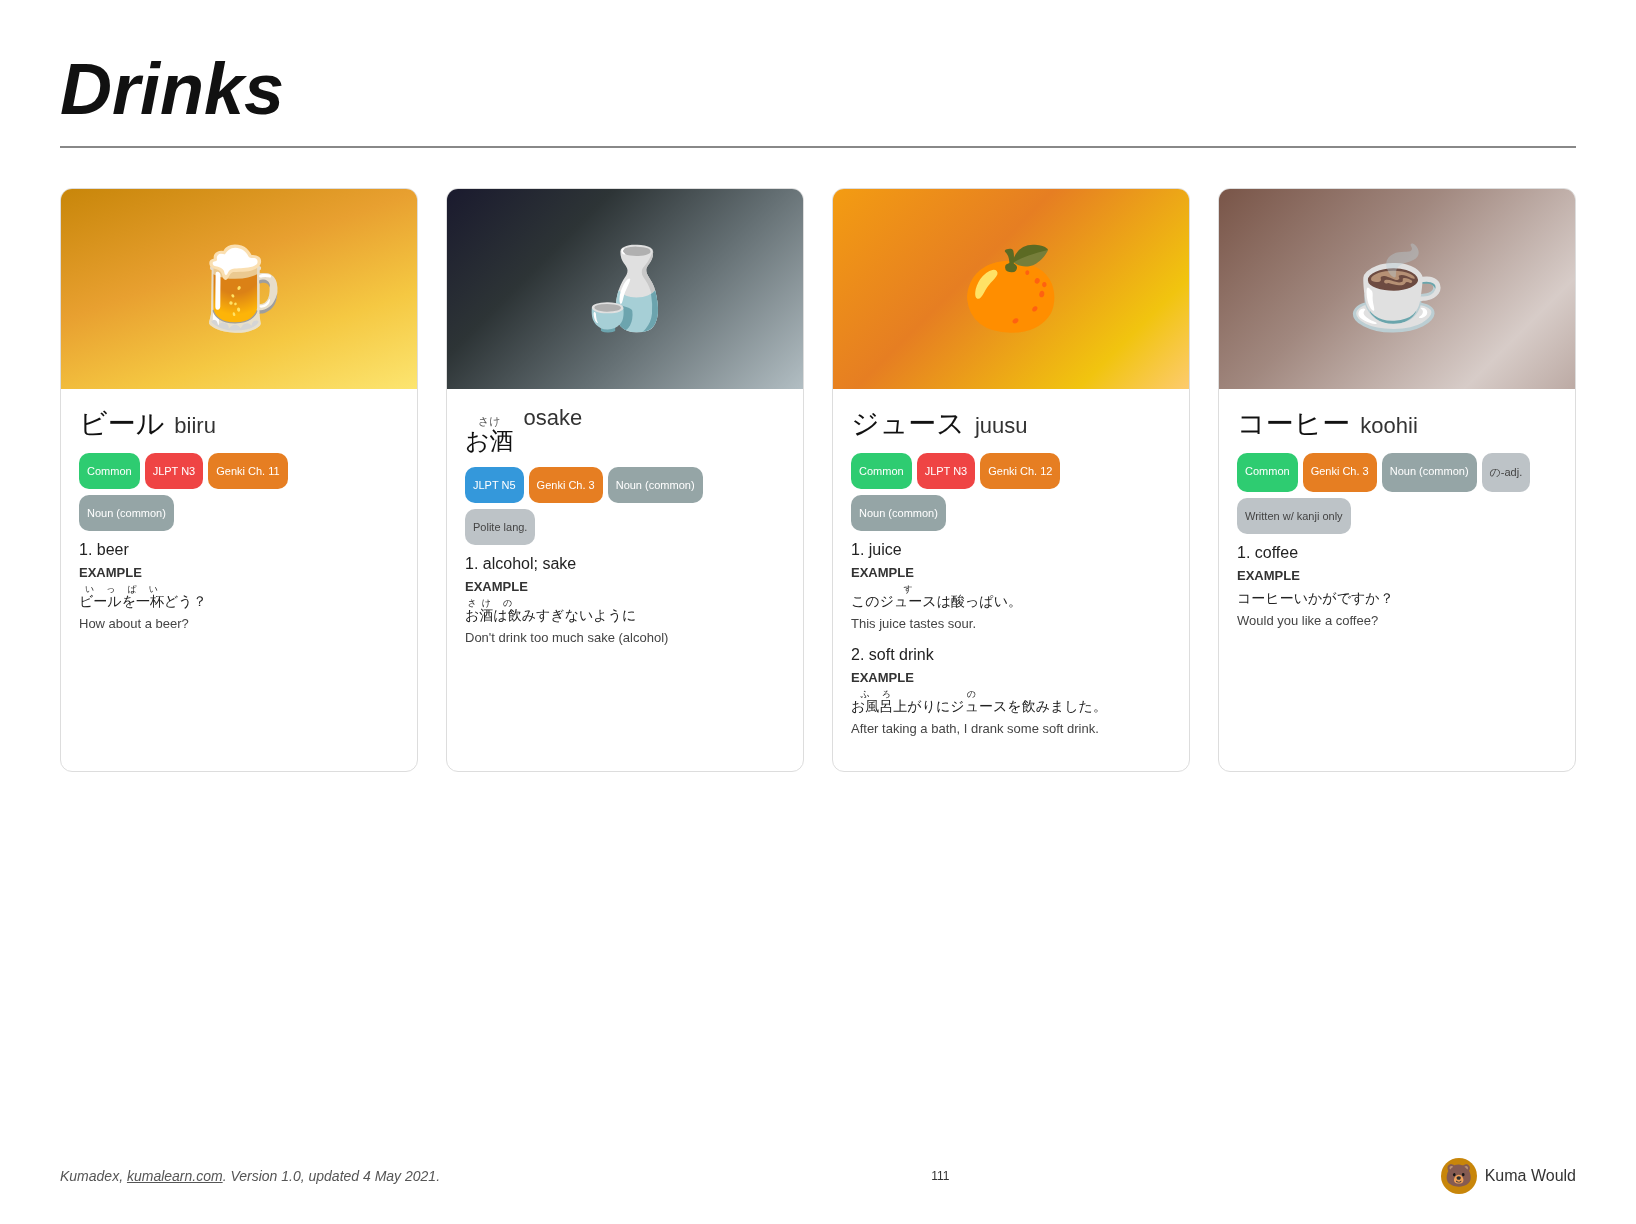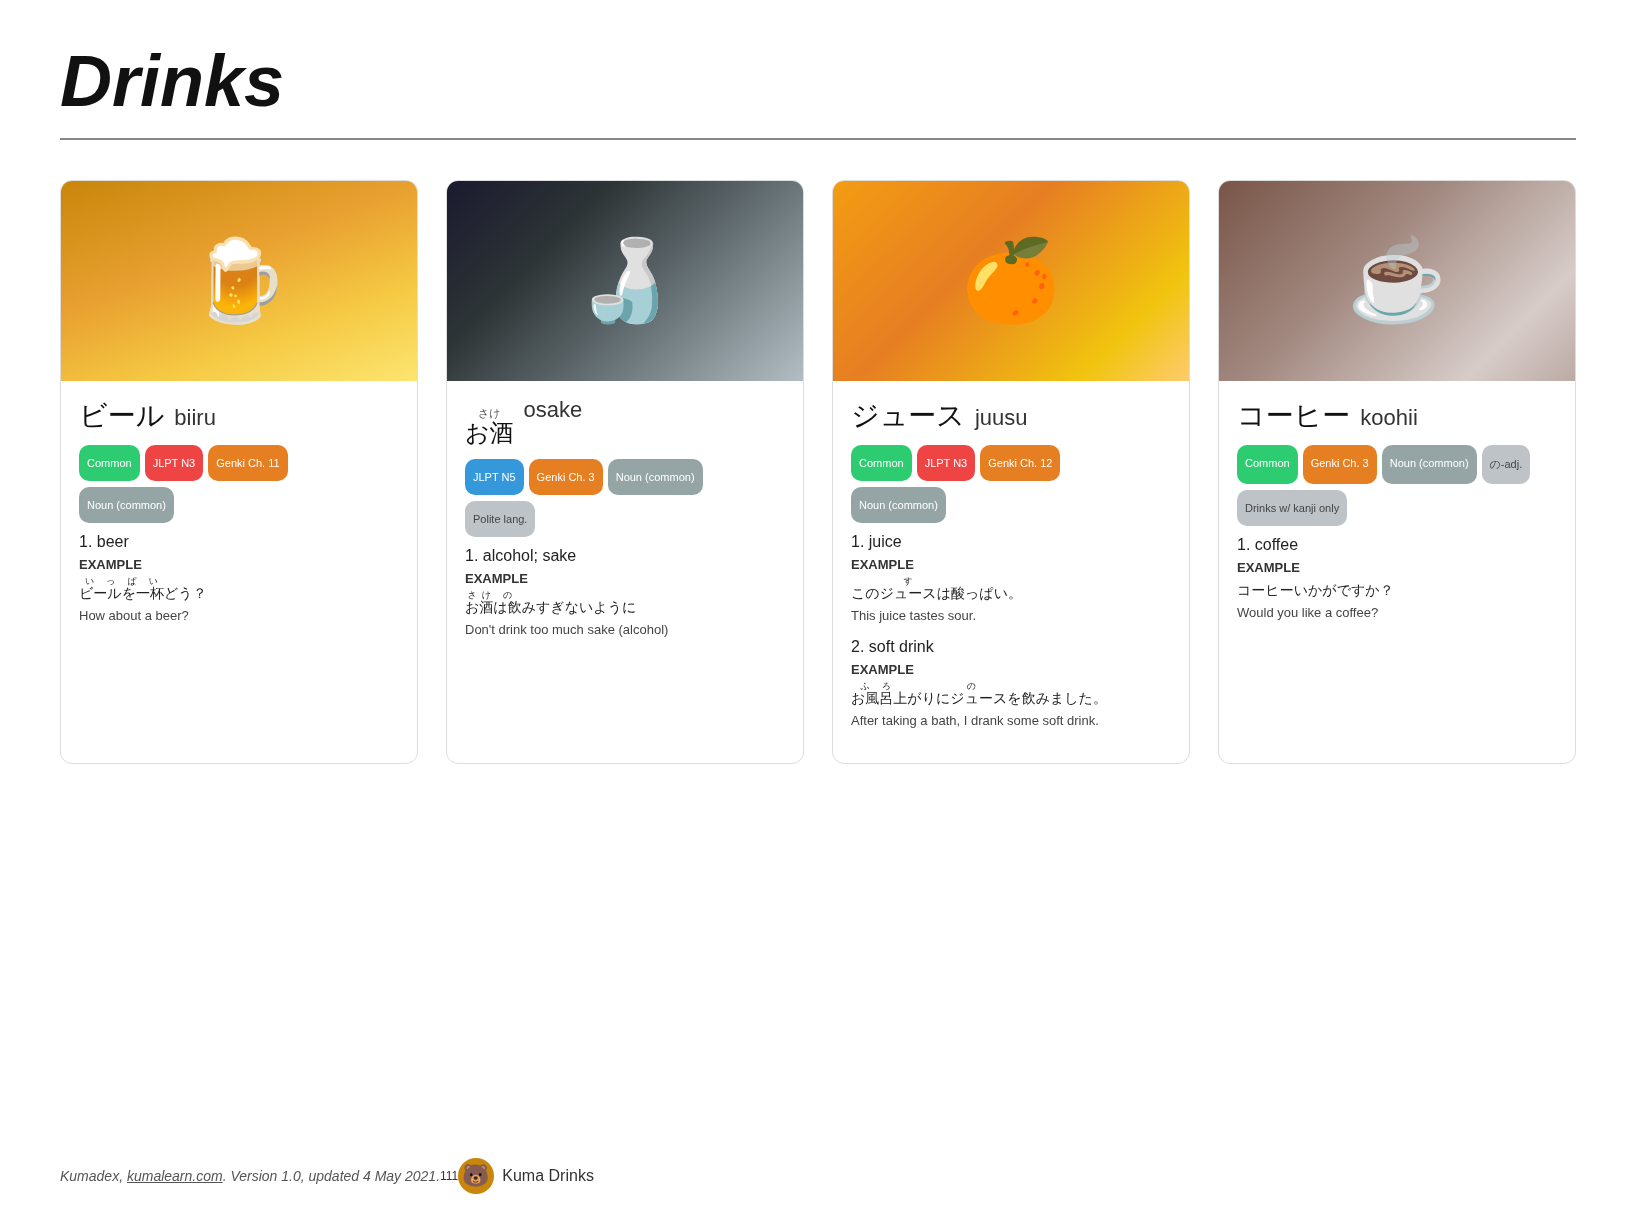--- a/index.html
+++ b/index.html
@@ -6,20 +6,21 @@
     body {
       font-family: -apple-system, BlinkMacSystemFont, 'Helvetica Neue', Arial, sans-serif;
       background: #fff;
       color: #222;
       width: 1636px;
       min-height: 1224px;
       position: relative;
     }
     .page {
       padding: 40px 60px 60px 60px;
+      margin-top: 8px;
     }
     .page-title {
       font-size: 72px;
       font-weight: 800;
       color: #111;
       margin-bottom: 16px;
       font-style: italic;
     }
     .divider {
       border: none;
@@ -127,20 +128,21 @@
       line-height: 1;
       margin-bottom: -2px;
     }
     .footer {
       position: absolute;
       bottom: 30px;
       left: 60px;
       right: 60px;
       display: flex;
       align-items: center;
+      justify-content: space-between;
     }
     .footer-left {
       font-size: 14px;
       color: #555;
       font-style: italic;
     }
     .footer-left a {
       color: #555;
       text-decoration: underline;
     }
@@ -342,21 +344,21 @@
           <span class="word-japanese">コーヒー</span>
           <span class="word-romaji">koohii</span>
         </div>
         <div class="tags-row">
           <span class="tag tag-common">Common</span>
           <span class="tag tag-genki">Genki Ch. 3</span>
           <span class="tag tag-noun">Noun (common)</span>
           <span class="tag tag-no-adj">の-adj.</span>
         </div>
         <div class="tags-row">
-          <span class="tag tag-written">Drinks w/ kanji only</span>
+          <span class="tag tag-written">Written w/ kanji only</span>
         </div>
         <div class="definitions">
           <div class="def-item">
             <div class="def-number-text">
               <span>1.</span>
               <span>coffee</span>
             </div>
             <div class="example-label">EXAMPLE</div>
             <div class="example-jp">コーヒーいかがですか？</div>
             <div class="example-en">Would you like a coffee?</div>
@@ -368,16 +370,16 @@
 
   <div class="footer">
     <div class="footer-left">
       <em>Kumadex</em>,
       <a href="#">kumalearn.com</a>.
       <span> Version 1.0, updated 4 May 2021.</span>
     </div>
     <div class="footer-center">111</div>
     <div class="footer-right">
       <div class="bear-icon">🐻</div>
-      <span>Kuma Drinks</span>
+      <span>Kuma Would</span>
     </div>
   </div>
 </div>
 
 </body></html>

